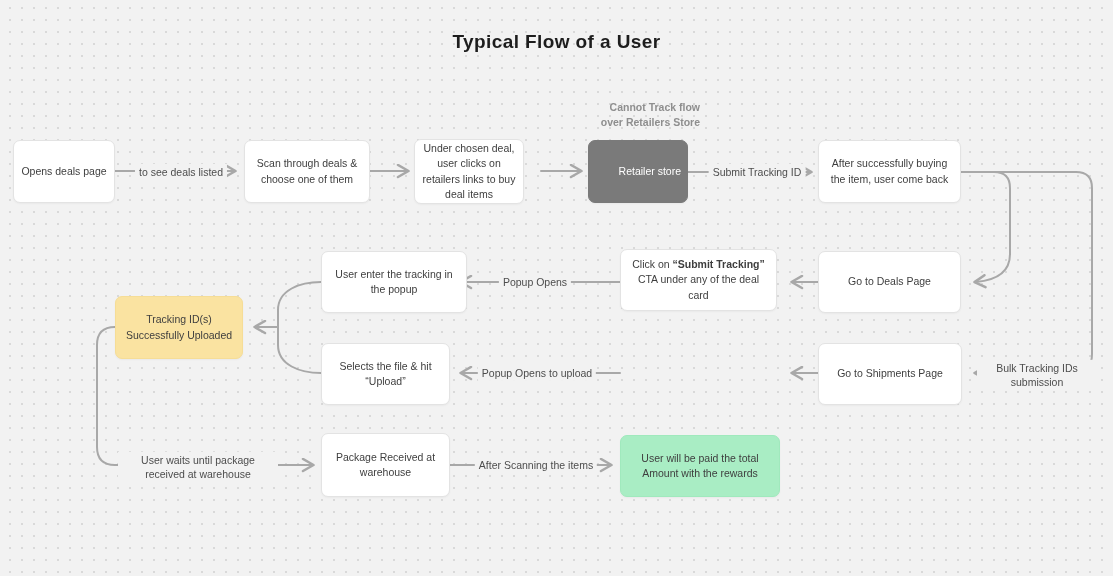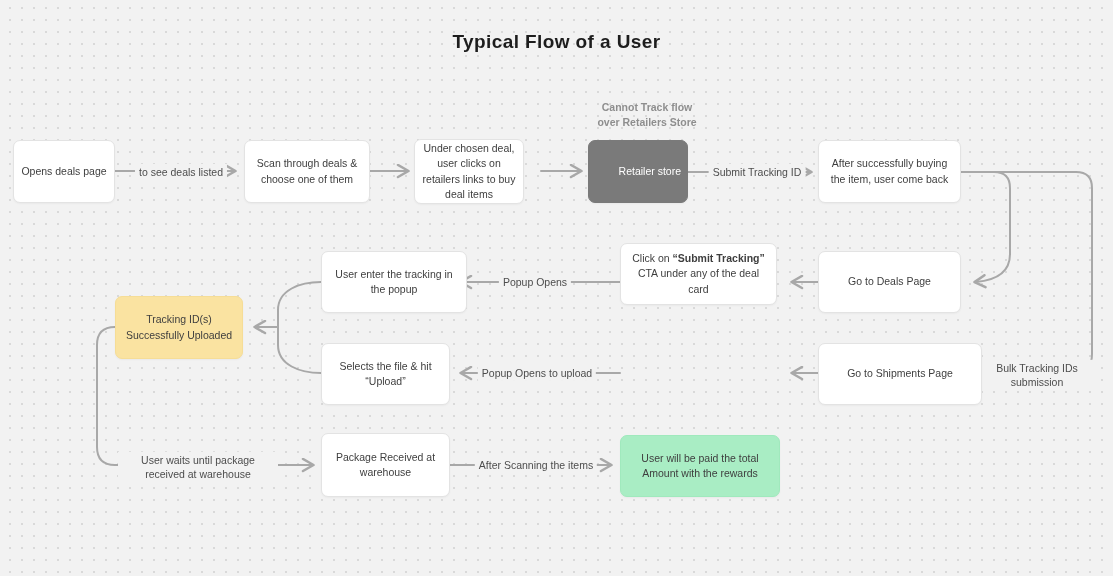--- a/index.html
+++ b/index.html
@@ -33,21 +33,21 @@
   .elabel {
     position:absolute; z-index:2;
     transform:translate(-50%,-50%);
     font-size:10.5px; line-height:1.35; color:#4D4D4D;
     text-align:center; background:#F2F2F2; padding:1px 4px;
   }
   .nowrap { white-space:nowrap; }
   .note {
     position:absolute; z-index:2;
     font-size:10.5px; line-height:1.45; font-weight:bold;
-    color:#8E8E8E; text-align:center; background:transparent;
+    color:#8E8E8E; text-align:right; background:transparent;
   }
 </style>
 </head>
 <body>
 
 <div class="canvas">
 
   <div class="title">Typical Flow of a User</div>
 
   <svg class="wires" width="1113" height="576" viewBox="0 0 1113 576">
@@ -97,31 +97,31 @@
   <div class="node gray" style="left:588px; top:140px; width:100px; height:63px;">
     <div>Retailer store</div>
   </div>
   <div class="node" style="left:818px; top:140px; width:143px; height:63px;">
     <div>After successfully buying the item, user come back</div>
   </div>
 
   <div class="node" style="left:818px; top:251px; width:143px; height:62px;">
     <div>Go to Deals Page</div>
   </div>
-  <div class="node" style="left:620px; top:243px; width:157px; height:62px;">
+  <div class="node" style="left:620px; top:249px; width:157px; height:62px;">
     <div><span>Click on </span><span class="b">“Submit Tracking”</span><span> CTA under any of the deal card</span></div>
   </div>
   <div class="node" style="left:321px; top:251px; width:146px; height:62px;">
     <div>User enter the tracking in the popup</div>
   </div>
   <div class="node yellow" style="left:115px; top:296px; width:128px; height:63px;">
     <div>Tracking ID(s) Successfully Uploaded</div>
   </div>
 
-  <div class="node" style="left:818px; top:343px; width:164px; height:62px;">
+  <div class="node" style="left:818px; top:343px; width:144px; height:62px;">
     <div>Go to Shipments Page</div>
   </div>
   <div class="node" style="left:321px; top:343px; width:129px; height:62px;">
     <div>Selects the file &amp; hit “Upload”</div>
   </div>
 
   <div class="node" style="left:321px; top:433px; width:129px; height:64px;">
     <div>Package Received at warehouse</div>
   </div>
   <div class="node green" style="left:620px; top:435px; width:160px; height:62px;">

